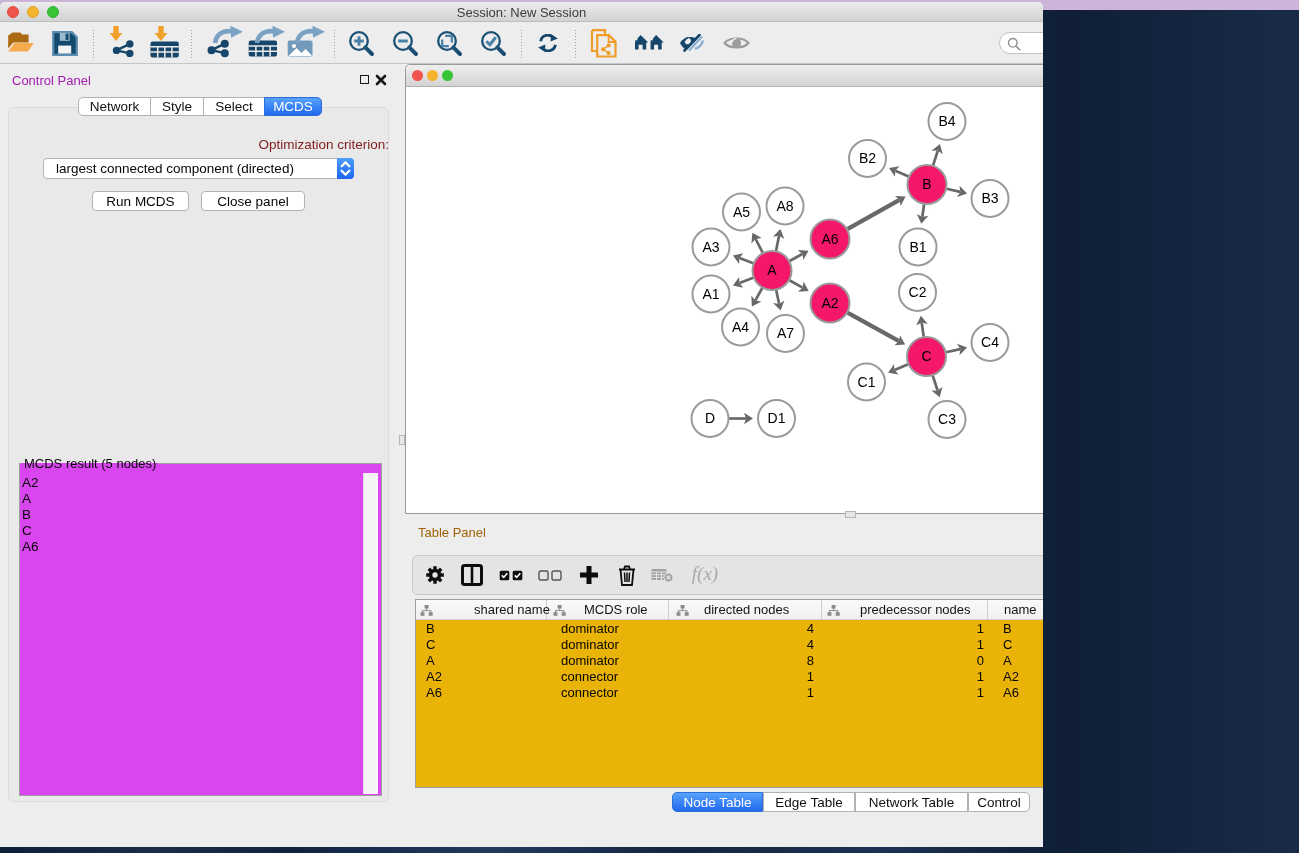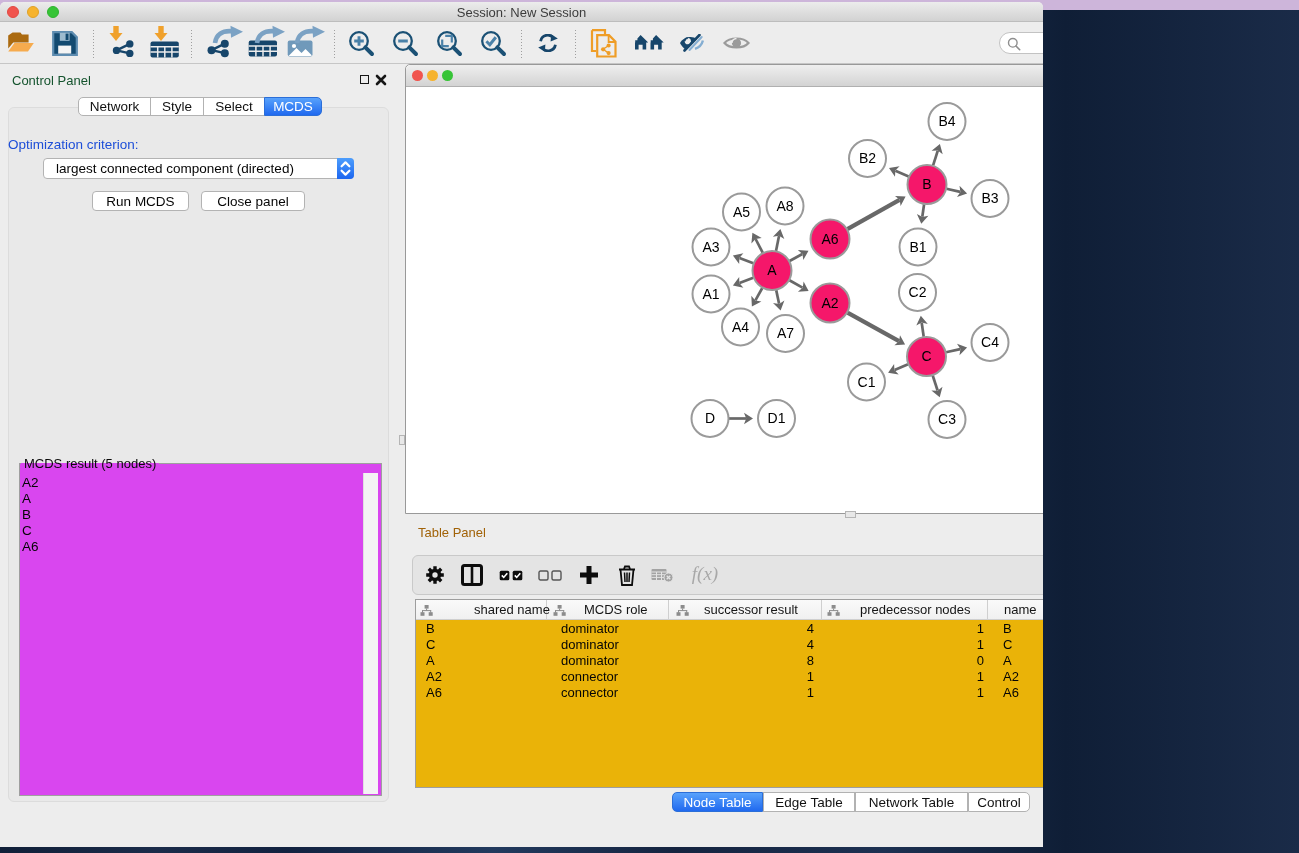--- a/index.html
+++ b/index.html
@@ -167,33 +167,33 @@
     <div class="abs sep" style="left:521px"></div>
     <div class="abs sep" style="left:575px"></div>
     <div class="abs" id="search">
         <svg class="abs" style="left:7px;top:4px" width="14" height="14" viewBox="0 0 14 14">
           <circle cx="5.8" cy="5.8" r="4.3" fill="none" stroke="#8e8e8e" stroke-width="1.4"></circle>
           <path d="M9 9 L12.7 12.7" stroke="#8e8e8e" stroke-width="1.6" stroke-linecap="round"></path>
         </svg>
       </div>
   </div>
   <div class="abs" id="cp" style="left:0;top:62px;width:392px;height:752px">
-    <div class="abs" style="left:12px;top:9px;font-size:13px;color:#14532d">Control Panel</div>
+    <div class="abs" style="left:12px;top:9px;font-size:13px;color:#a21caf">Control Panel</div>
     <div class="abs" style="left:360px;top:11px;width:9px;height:9px;border:1.5px solid #161616"></div>
     <svg class="abs" style="left:375px;top:10px" width="12" height="12" viewBox="0 0 12 12">
         <path d="M2 2L10 10M10 2L2 10" stroke="#161616" stroke-width="2.6" stroke-linecap="round"></path>
       </svg>
     <div class="abs" id="cpbox" style="left:8px;top:43px;width:381px;height:695px;background:#e9e9e9;border:1px solid #dcdcdc;border-radius:6px"></div>
     <div class="abs" id="cptabs" style="left:78px;top:33px;height:19px">
       <div class="abs tab" style="left:0;width:73px;border-radius:5px 0 0 5px">Network</div>
       <div class="abs tab" style="left:72px;width:54px">Style</div>
       <div class="abs tab" style="left:125px;width:62px">Select</div>
       <div class="abs tab tabsel" style="left:186px;width:58px;border-radius:0 5px 5px 0">MCDS</div>
     </div>
-    <div class="abs" style="left:8px;top:73px;width:381px;text-align:left;font-size:13.5px;color:#1d4ed8">Optimization criterion:</div>
+    <div class="abs" style="left:8px;top:73px;width:381px;text-align:right;font-size:13.5px;color:#7f1d1d">Optimization criterion:</div>
     <div class="abs" id="combo" style="left:43px;top:94px;width:311px;height:21px">
       <span class="abs" style="left:12px;top:2px;font-size:13.5px;color:#060606">largest connected component (directed)</span>
       <div class="abs" id="stepper"><svg width="17" height="21" viewBox="0 0 17 21">
             <path d="M4.6 8.3L8.5 4.4L12.4 8.3" fill="none" stroke="#fff" stroke-width="2.2" stroke-linecap="round" stroke-linejoin="round"></path>
             <path d="M4.6 12.7L8.5 16.6L12.4 12.7" fill="none" stroke="#fff" stroke-width="2.2" stroke-linecap="round" stroke-linejoin="round"></path>
           </svg></div>
     </div>
     <div class="abs btn" style="left:92px;top:127px;width:97px">Run MCDS</div>
     <div class="abs btn" style="left:201px;top:127px;width:104px">Close panel</div>
     <fieldset class="abs" id="mcdsbox">
@@ -389,21 +389,21 @@
         <div class="abs hcell" style="left:252.6px;width:153px">
             <svg class="hicon" style="left:7px" width="13" height="13" viewBox="0 0 13 13">
               <g fill="#8c8c8c">
                 <rect x="4.6" y="1" width="4" height="3.6"></rect>
                 <rect x="0.5" y="8.2" width="4" height="3.6"></rect>
                 <rect x="8.7" y="8.2" width="4" height="3.6"></rect>
                 <path d="M2 6.1h9.2v1h-9.2z"></path>
                 <path d="M2 6.5h1v2.2h-1zM10.2 6.5h1v2.2h-1zM6.1 4.4h1v2.2h-1z"></path>
               </g>
             </svg>
-            <span class="abs" style="left:35.400000000000006px;top:0">successor result</span>
+            <span class="abs" style="left:35.400000000000006px;top:0">directed nodes</span>
           </div>
         <div class="abs hcell" style="left:405.6px;width:166.2px">
             <svg class="hicon" style="left:5px" width="13" height="13" viewBox="0 0 13 13">
               <g fill="#8c8c8c">
                 <rect x="4.6" y="1" width="4" height="3.6"></rect>
                 <rect x="0.5" y="8.2" width="4" height="3.6"></rect>
                 <rect x="8.7" y="8.2" width="4" height="3.6"></rect>
                 <path d="M2 6.1h9.2v1h-9.2z"></path>
                 <path d="M2 6.5h1v2.2h-1zM10.2 6.5h1v2.2h-1zM6.1 4.4h1v2.2h-1z"></path>
               </g>

